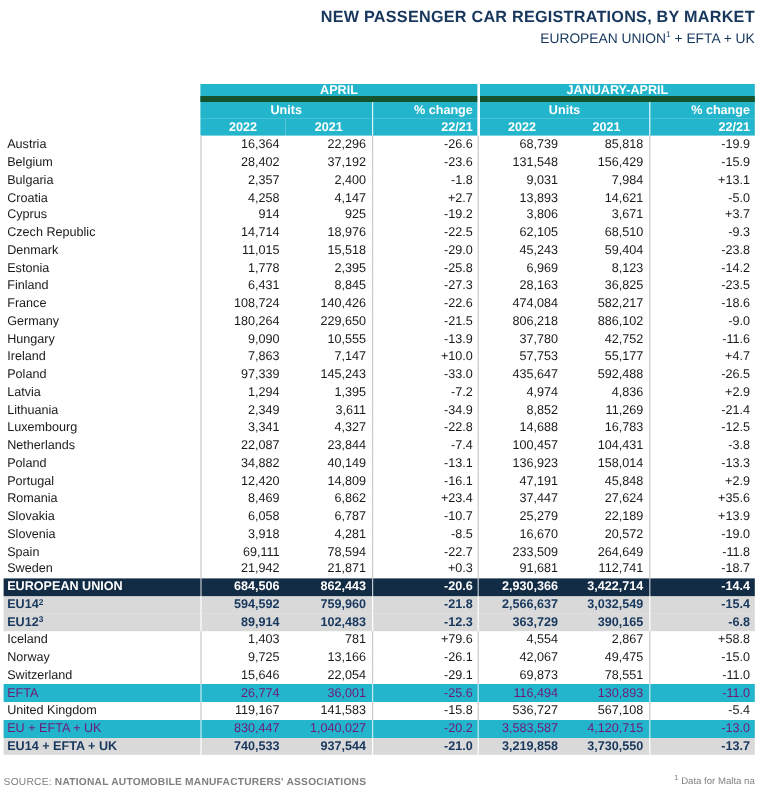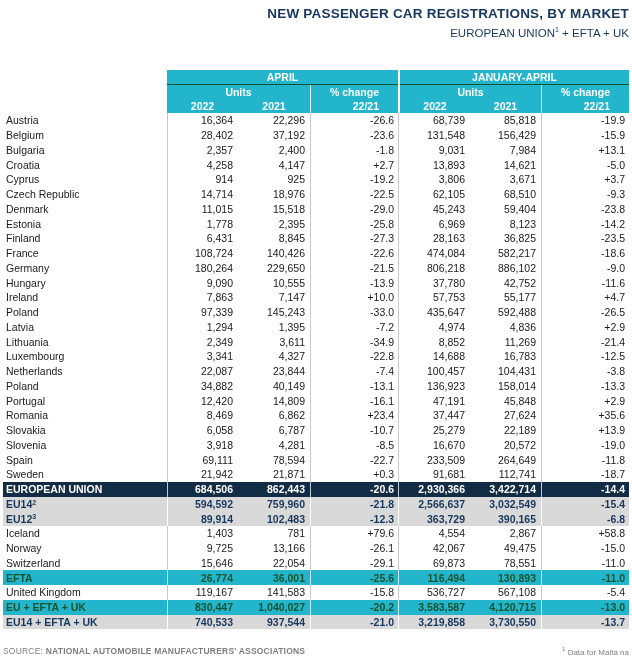--- a/index.html
+++ b/index.html
@@ -26,35 +26,35 @@
   .subtitle sup{font-size:7px;}
   .table{position:absolute;left:3px;top:70px;width:626px;}
   .grid{display:grid;grid-template-columns:164px 71px 72px 88px 2px 70px 71px 88px;}
   .cell{display:flex;align-items:center;overflow:hidden;white-space:nowrap;font-size:10.5px;}
   
   .hrow .cell{background:var(--cyan);color:#fff;font-weight:bold;}
   .hrow .cell.empty, .hrow .cell.gap{background:#fff;}
   .h1{height:15px;}
   .h2{height:14px;}
   .h3{height:14px;text-align:center;}
-  .h1 .band{border-bottom:1px solid #14532d;}
+  .h1 .band{border-bottom:5px solid #14532d;}
   .span3{grid-column:span 3;}
   .span2{grid-column:span 2;}
   .center{justify-content:center;}
-  .right{justify-content:flex-end;padding-right:19px;}
+  .right{justify-content:flex-end;padding-right:4px;}
   .navy{color:var(--navy-text);}
   .wline{border-left:1px solid rgba(255,255,255,.85);}
   
   .row{height:14.75px;}
   .row .cell.label{padding-left:3px;}
   .row .cell.num{justify-content:flex-end;padding-right:5px;font-variant-numeric:tabular-nums;}
   .row .cell.pct{padding-right:4px;}
   .row .v{border-left:1px solid var(--vline);}
   .row-eu{background:var(--navy-row);color:#fff;font-weight:bold;}
-  .row-cyan{background:var(--cyan);color:#14532d;font-weight:bold;}
+  .row-cyan{background:var(--cyan);color:#701a75;font-weight:normal;}
   .row-gray{background:var(--gray-row);color:var(--navy-text);font-weight:bold;}
   .row-eu .v,.row-cyan .v{border-left-color:rgba(255,255,255,.75);text-align:right;}
   .row-gray .v{border-left-color:#fff;}
   .lbl-sup{font-size:7px;line-height:1;align-self:flex-start;margin-top:2px;}
   sup.lbl-sup:empty{display:none;}
   
   .footer{position:absolute;left:3px;top:646px;width:626px;display:flex;justify-content:space-between;align-items:flex-start;}
   .source{font-size:8.5px;color:var(--muted);letter-spacing:.2px;}
   .source b{font-weight:bold;margin-top:30px;}
   .footnote{font-size:8px;color:var(--muted);}

